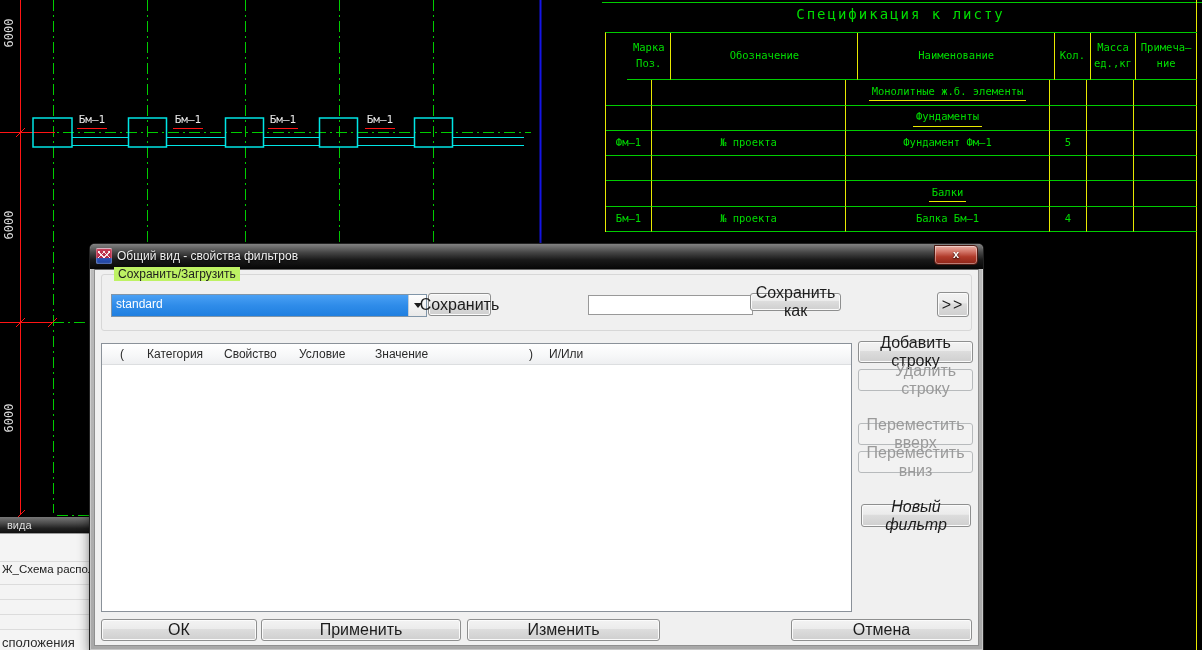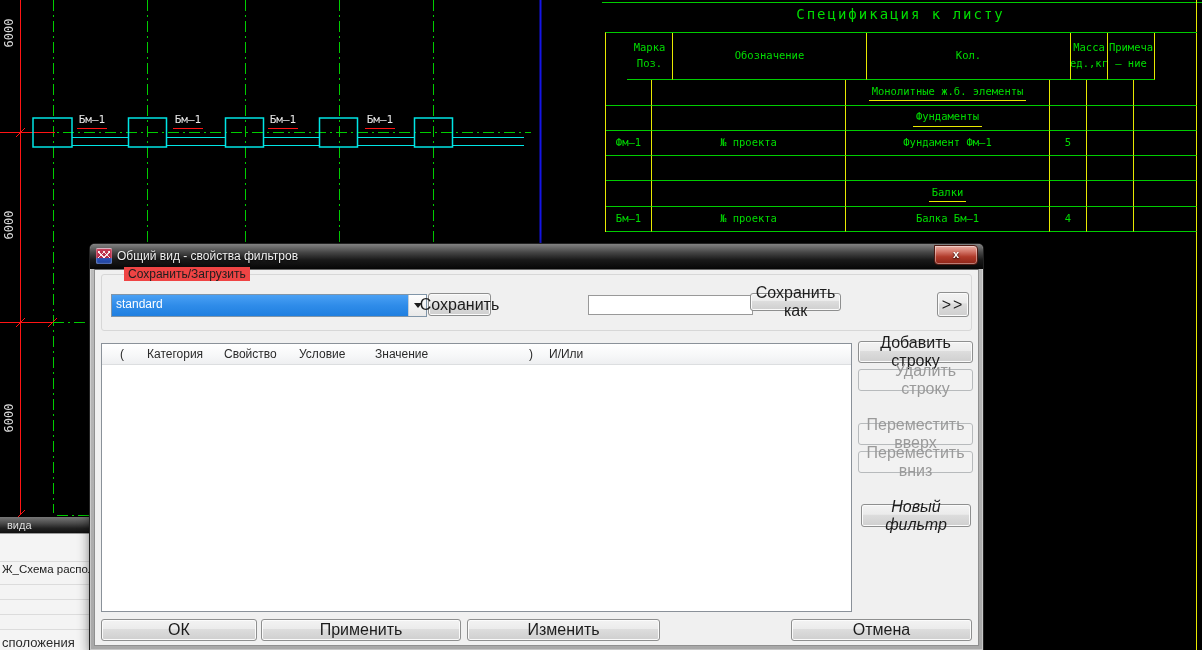--- a/index.html
+++ b/index.html
@@ -64,21 +64,21 @@
   #close-btn{position:absolute;right:5px;top:1px;width:42px;height:18px;border-radius:0 4px 4px 4px;
              background:linear-gradient(180deg,#e8b0a5 0%,#d4776a 30%,#b03a2a 60%,#8c2418 100%);
              border:1px solid #4e1a12;box-shadow:inset 0 0 0 1px rgba(255,255,255,.4);
              color:#fff;font-weight:bold;font-size:11px;text-align:center;line-height:17px;cursor:default;
              text-shadow:0 1px 2px #000;}
   #client{position:absolute;left:4px;top:25px;width:883px;height:375px;background:#f0f0f0;
           border:1px solid #8f8f8f;border-top-color:#6a6a6a;box-sizing:content-box;}
   
   #saveload-group{position:absolute;left:6px;top:4px;width:869px;height:55px;
                   border:1px solid #d7d7d7;border-radius:3px;}
-  #saveload-label{position:absolute;left:22px;top:-8px;background:#ef4444;padding:0 4px;
+  #saveload-label{position:absolute;left:12px;top:-8px;background:#bef264;padding:0 4px;
                   font-size:12px;color:#1e1e1e;}
   
   #filter-combo{position:absolute;left:16px;top:24px;width:314px;height:21px;background:#fff;
                 border:1px solid #8095a8;display:flex;}
   #combo-sel{flex:1;background:linear-gradient(180deg,#4aa0f4,#2f8ce9 50%,#1f7fe0);
              color:#fff;font-size:12px;line-height:19px;padding-left:4px;overflow:hidden;}
   #combo-drop{width:17px;background:linear-gradient(180deg,#fefefe,#e9e9e9);border-left:1px solid #c3cdd6;
               display:flex;align-items:center;justify-content:center;}
   .arrow-down{width:0;height:0;border-left:4px solid transparent;border-right:4px solid transparent;
               border-top:5px solid #1c1c1c;}
@@ -190,20 +190,21 @@
     <div class="beam-label" style="left:168px;top:113px;">Бм—1</div>
     <div class="beam-label" style="left:263px;top:113px;">Бм—1</div>
     <div class="beam-label" style="left:360px;top:113px;">Бм—1</div>
 
     
     <div id="spec-title" class="cad-text">Спецификация к листу</div>
     <div id="spec-table">
       <div class="spec-row">
         <div class="spec-cell">Марка Поз.</div>
         <div class="spec-cell">Обозначение</div>
+        <div class="spec-cell">Наименование</div>
         <div class="spec-cell">Кол.</div>
         <div class="spec-cell">Масса ед.,кг</div>
         <div class="spec-cell">Примеча— ние</div>
       </div>
       <div class="spec-row">
         <div class="spec-cell"></div>
         <div class="spec-cell"></div>
         <div class="spec-cell">
             <span class="underlined">Монолитные ж.б. элементы</span>
           </div>

